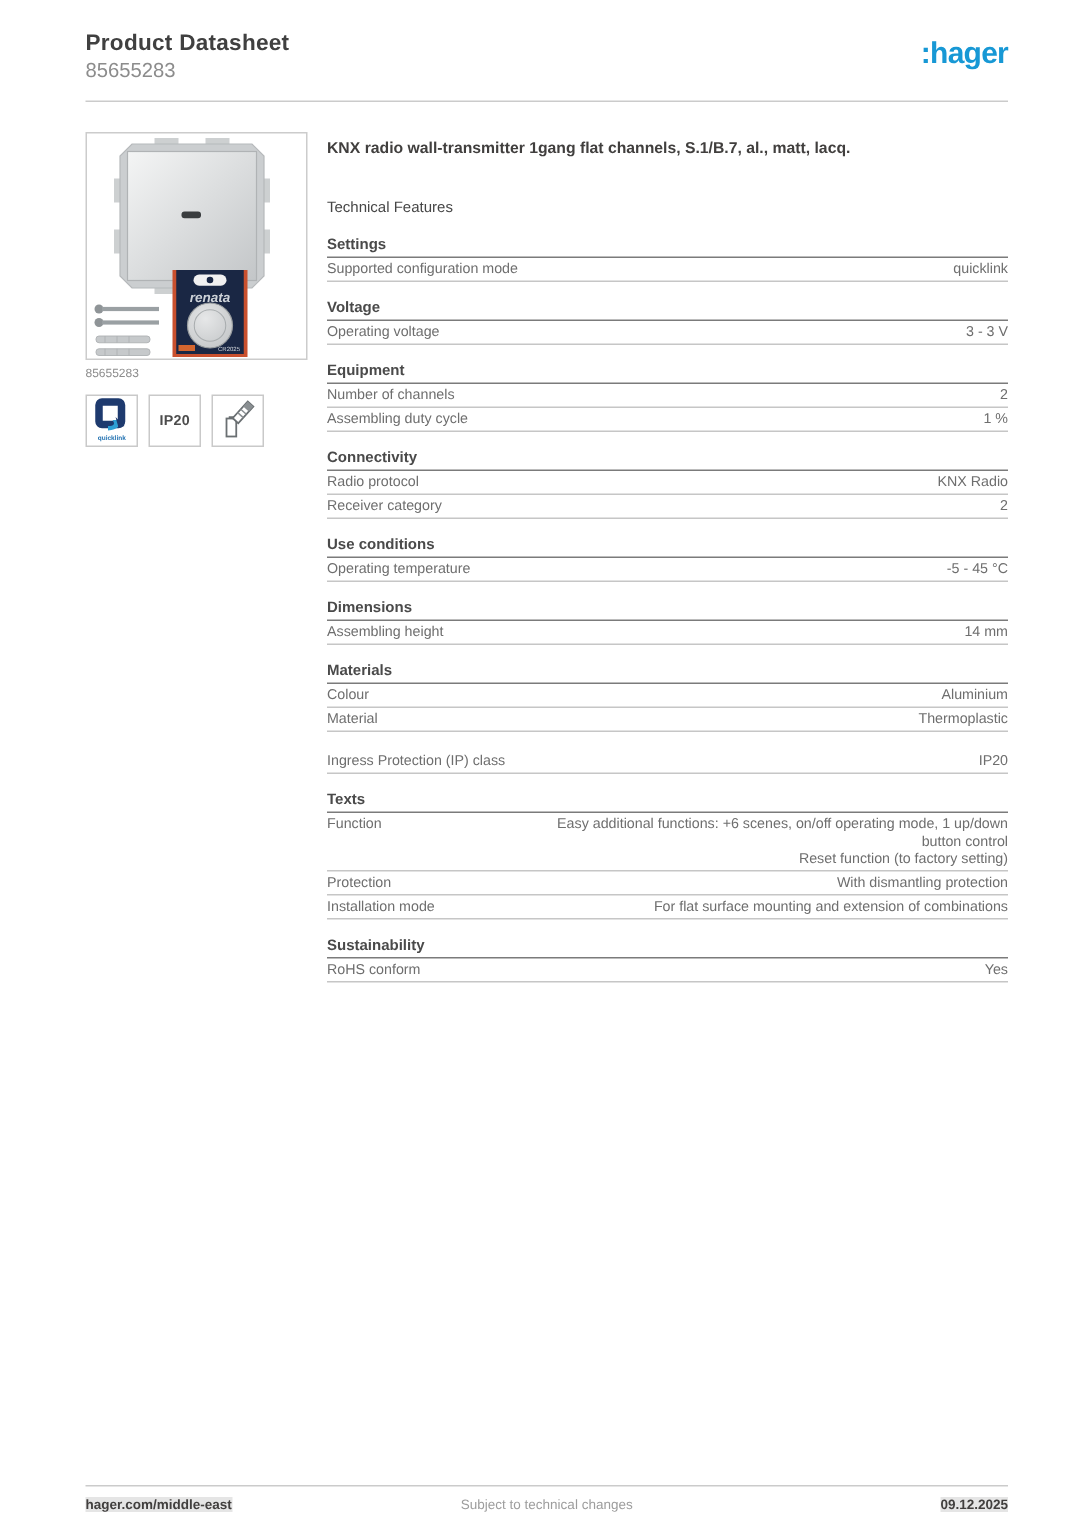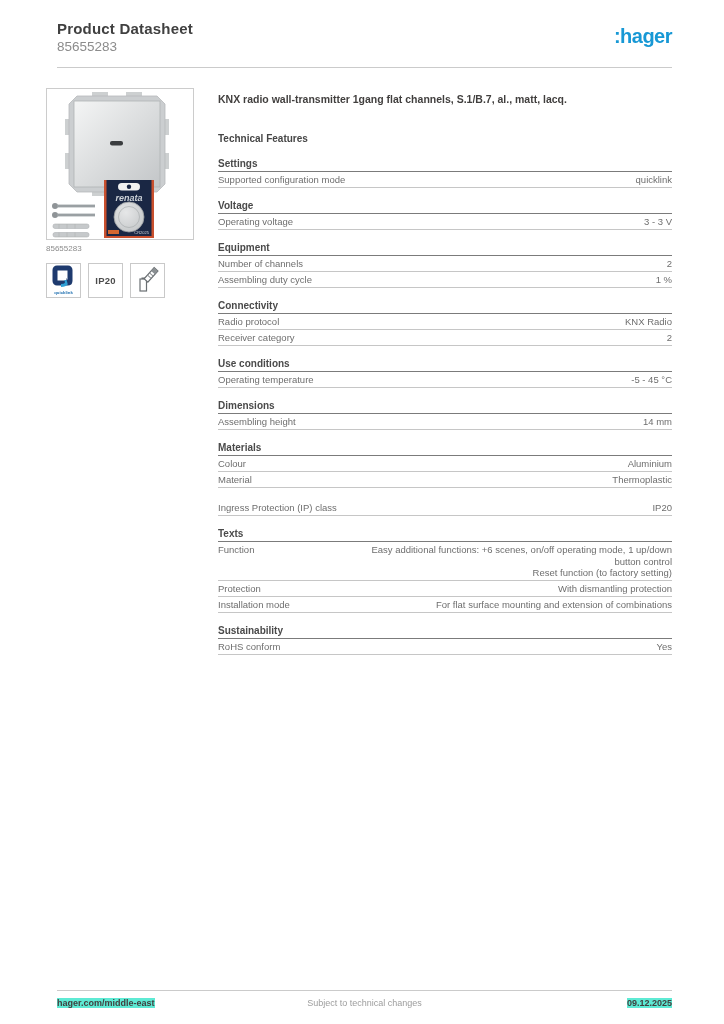--- a/index.html
+++ b/index.html
@@ -9,51 +9,51 @@
 
   
   .header { position:absolute; left:57px; top:20px; width:615px; }
   .doc-title { font-size:15px; font-weight:bold; color:#404040; letter-spacing:.2px; }
   .doc-ref { font-size:13.5px; color:#8c8c8c; margin-top:2px; }
   .brand-logo { position:absolute; right:0; top:5px; font-size:20px; font-weight:bold;
     color:#1798d5; letter-spacing:-0.5px; }
   .header-rule { position:absolute; left:57px; top:67px; width:615px; height:1px; background:#cbcbcb; }
 
   
-  .left-col { position:absolute; left:46px; top:88px; width:148px; }
+  .left-col { position:absolute; left:57px; top:88px; width:148px; }
   .product-image-box { width:148px; height:152px; border:1px solid #cccccc; background:#fff; }
   .image-caption { font-size:8px; color:#8c8c8c; margin-top:4px; }
   .badges { display:flex; gap:7px; margin-top:10px; }
   .badge { width:35px; height:35px; border:1px solid #c9c9c9; display:flex;
     align-items:center; justify-content:center; background:#fff; }
   .badge-ip { font-size:9.5px; font-weight:bold; color:#4c4c4c; letter-spacing:.2px; }
 
   
   .right-col { position:absolute; left:218px; top:93px; width:454px; }
   .prod-title { font-size:10.5px; font-weight:bold; color:#413f3e; line-height:13px; }
-  .features-heading { font-size:10px; font-weight:bold; color:#464646; margin-top:27px; }
+  .features-heading { font-size:10px; font-weight:normal; color:#464646; margin-top:27px; }
   .sections { margin-top:14px; }
   .section { margin-top:12px; }
   .section:first-child { margin-top:0; }
   .section-title { font-size:10px; font-weight:bold; color:#4a4a4a; line-height:11px;
     padding-bottom:2px; border-bottom:1px solid #7b7b7b; }
   .row { display:flex; justify-content:space-between; align-items:flex-start;
     padding:2px 0 1.5px; border-bottom:1px solid #c6c6c6;
     font-size:9.5px; color:#6e6e6e; line-height:11.5px; }
   .row-label { white-space:nowrap; padding-right:10px; }
   .row-value { flex:1; text-align:right; white-space:pre-line; }
 
   
   .footer-rule { position:absolute; left:57px; top:990px; width:615px; height:1px; background:#cbcbcb; }
   .footer { position:absolute; left:57px; top:998px; width:615px; display:flex;
     justify-content:space-between; align-items:baseline; font-size:9px; }
   .footer-left, .footer-right { font-weight:bold; color:#413f3e; }
   .footer-center { color:#9d9d9d; position:absolute; left:0; right:0; text-align:center; font-weight:normal; }
   .footer { position:absolute; }
-  .footer-left, .footer-right { position:relative; z-index:1; background:#5eead4; }
+  .footer-left, .footer-right { position:relative; z-index:1; background:#e5e5e5; }
 </style>
 </head>
 <body>
 
 <div class="page">
 
   <div class="header">
     <div class="doc-title">Product Datasheet</div>
     <div class="doc-ref">85655283</div>
     <div class="brand-logo">:hager</div>

